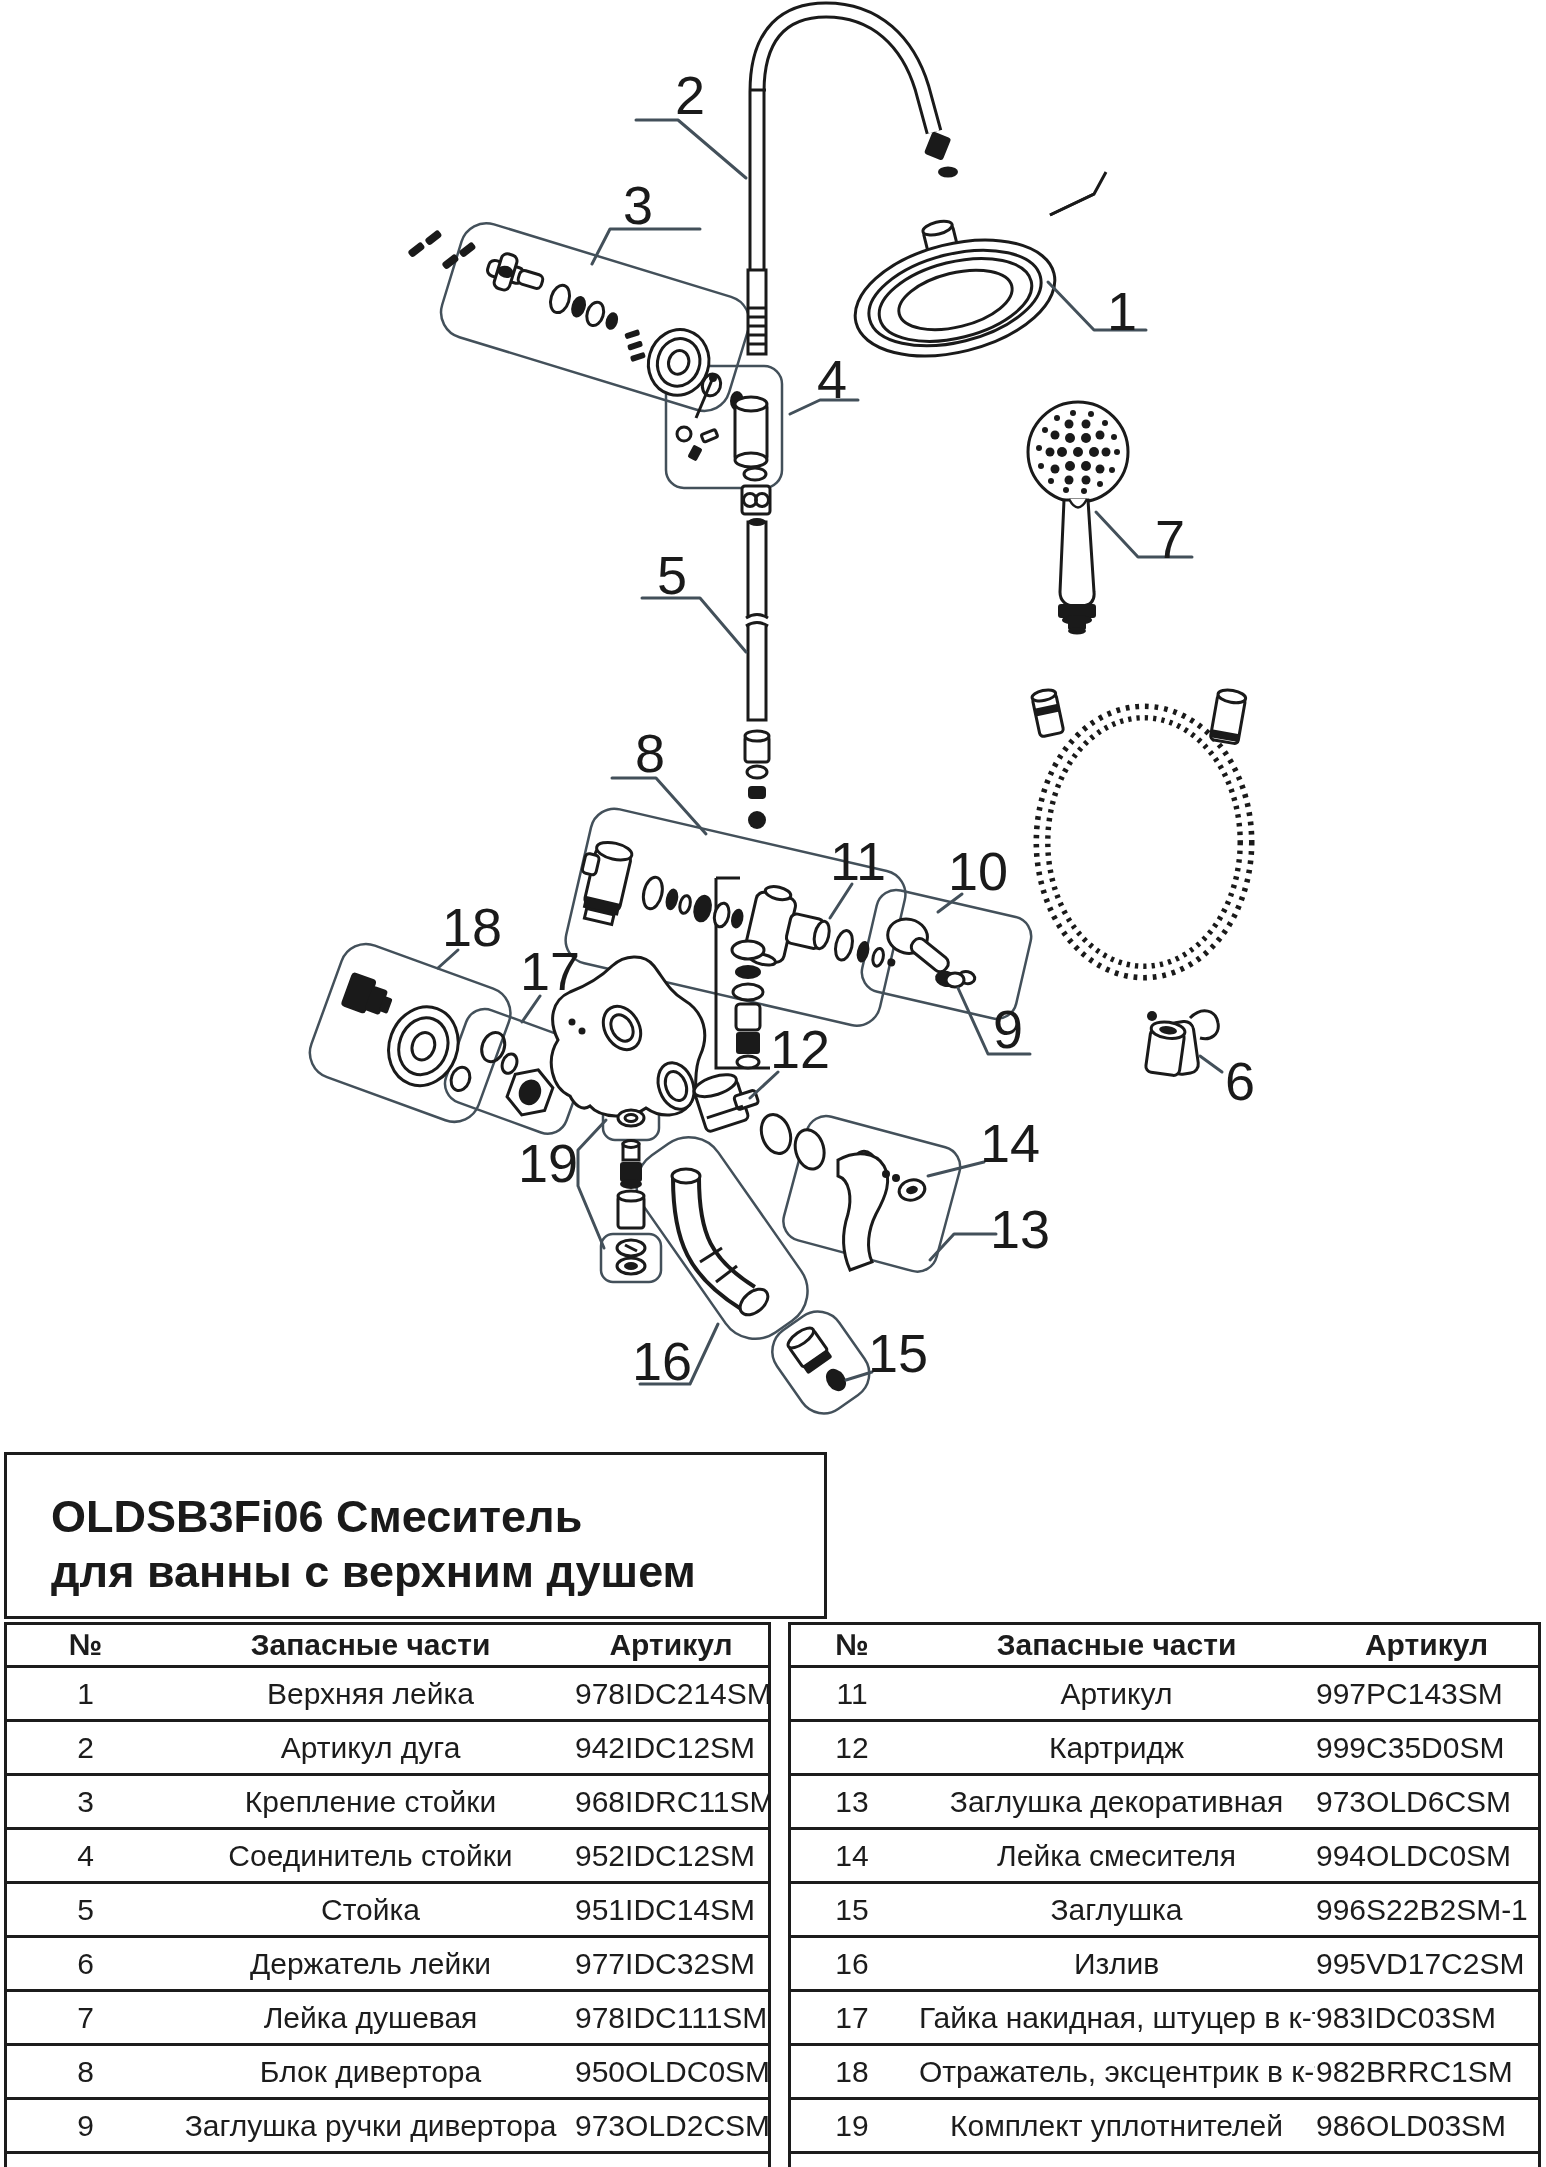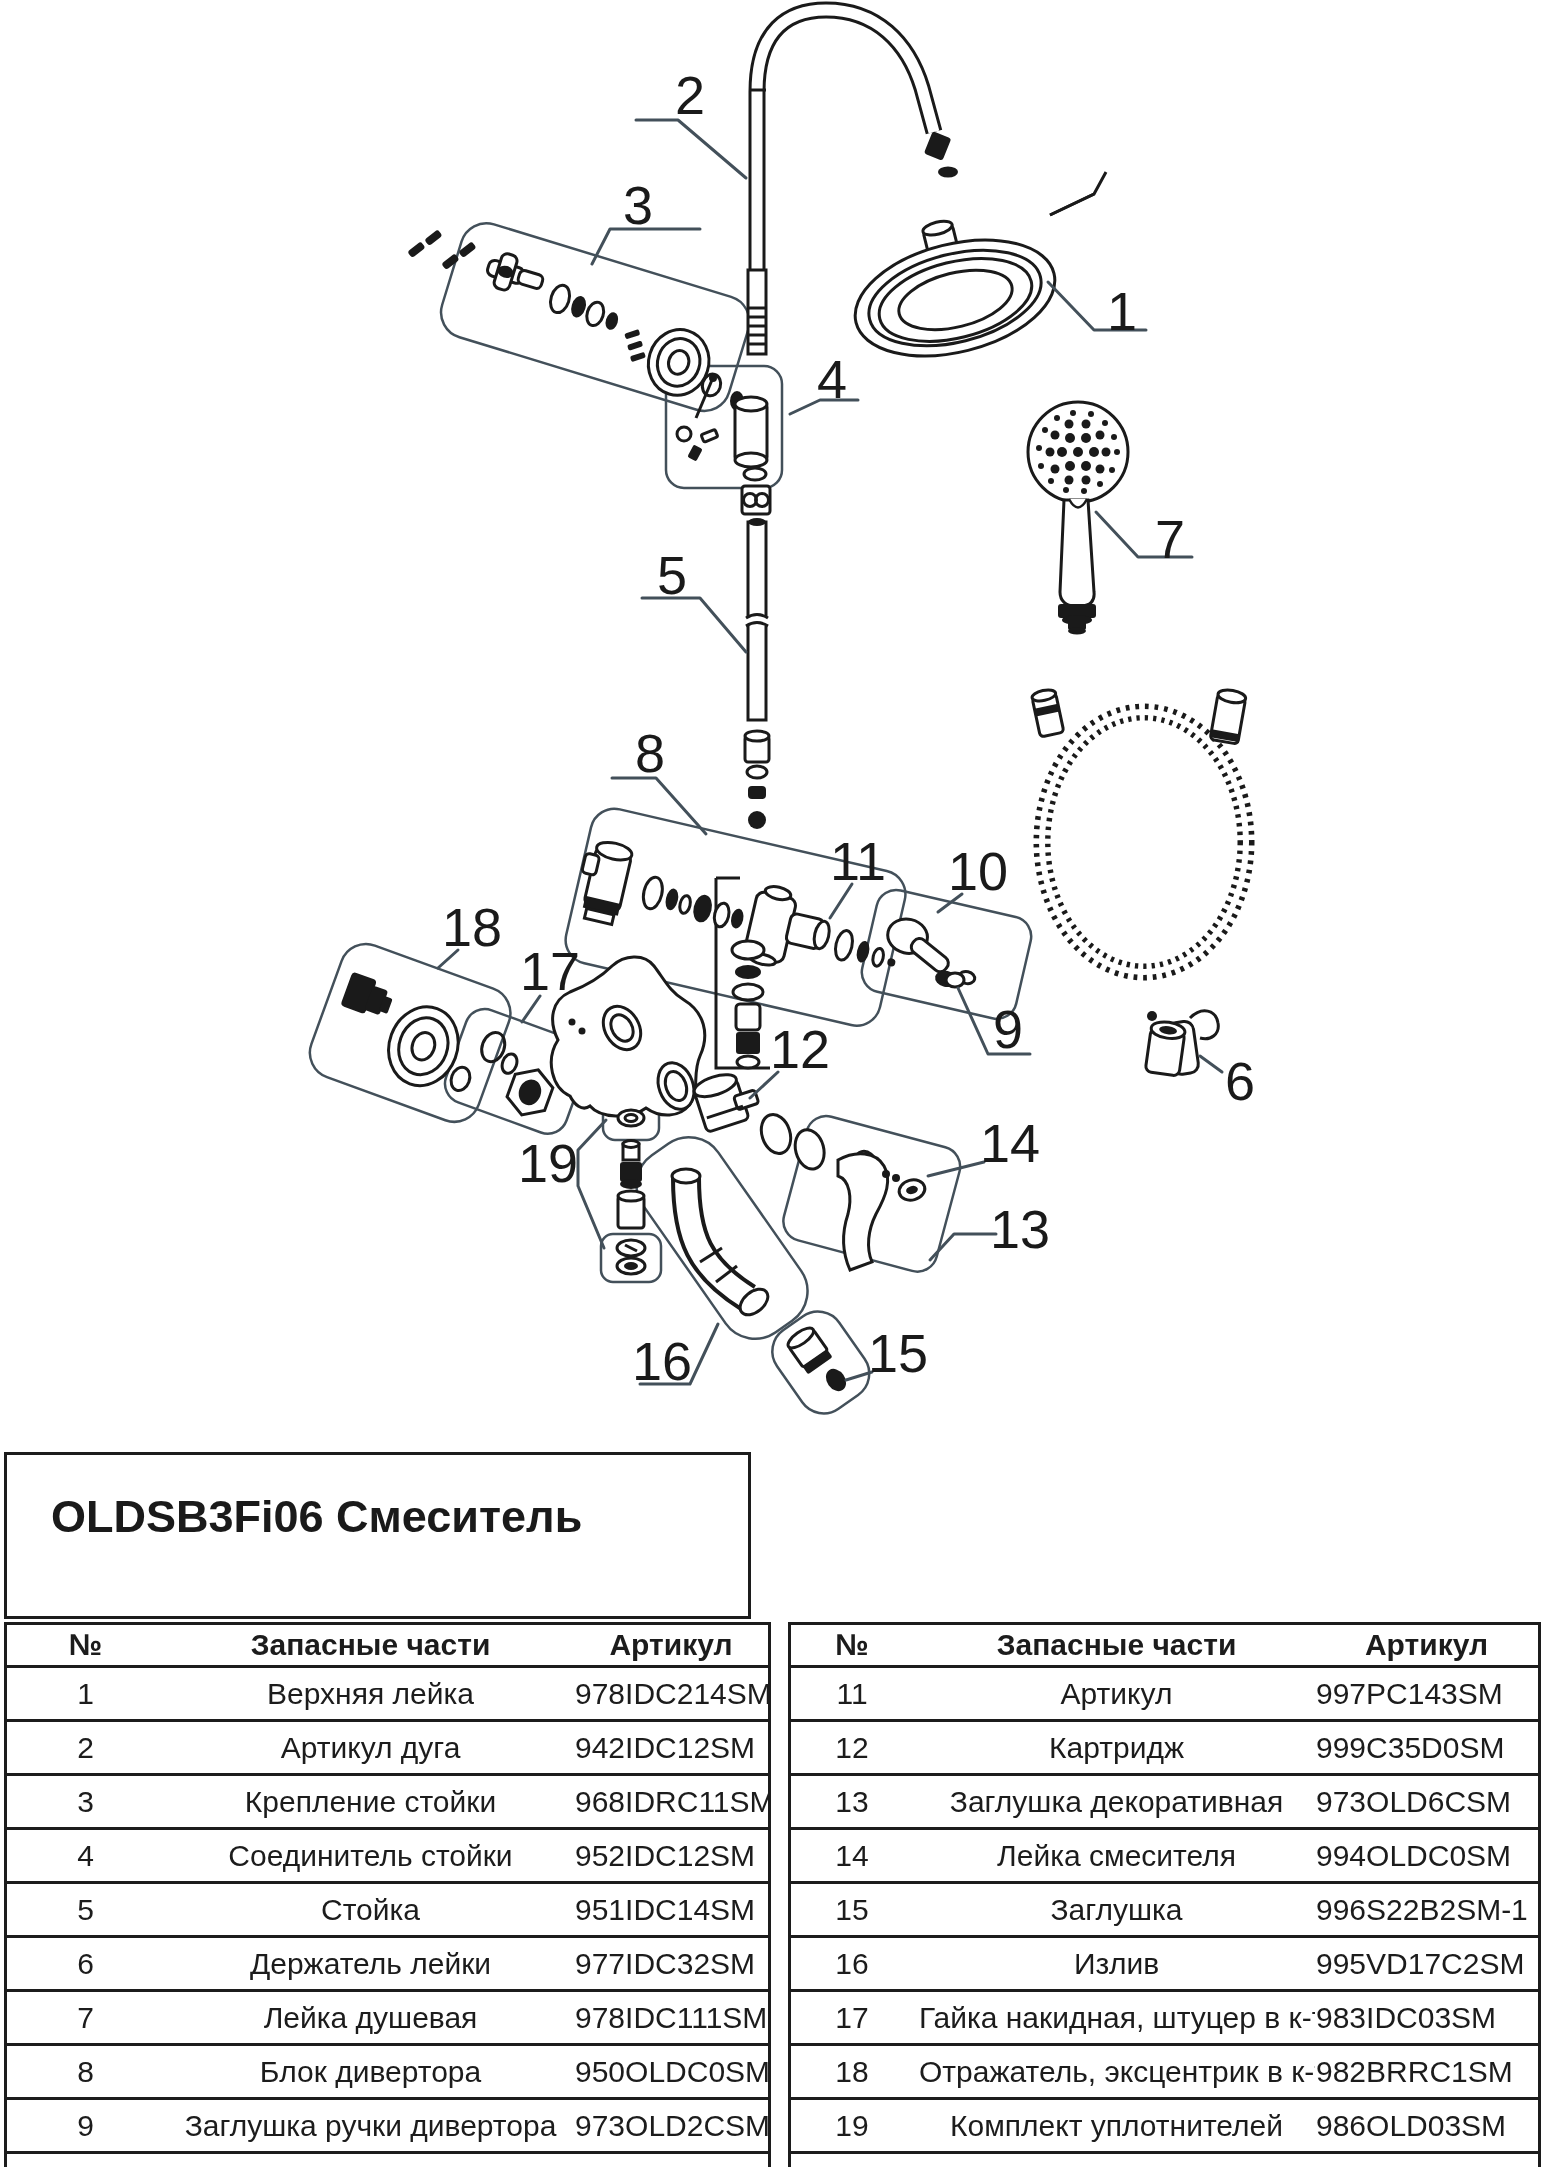--- a/index.html
+++ b/index.html
@@ -6,21 +6,21 @@
   .stage{position:relative;width:1546px;height:2167px;background:#fff;overflow:hidden;
          font-family:"Liberation Sans",sans-serif;color:#1a1a1a;}
   svg{display:block;}
   svg text.callout{font:400 54px "Liberation Sans",sans-serif;fill:#1a1a1a;}
   .ln{stroke:#1a1a1a;fill:none;stroke-width:3;}
   .lnf{stroke:#1a1a1a;fill:#ffffff;stroke-width:3;}
   .dk{fill:#1a1a1a;stroke:none;}
   .grp{stroke:#43505a;fill:none;stroke-width:2.5;}
   .leader{stroke:#43505a;fill:none;stroke-width:3;stroke-linecap:round;stroke-linejoin:round;}
 
-  .title-box{position:absolute;left:4px;top:1452px;width:747px;height:167px;
+  .title-box{position:absolute;left:4px;top:1452px;width:823px;height:167px;
              border:3px solid #1c1c1c;box-sizing:border-box;padding:34px 0 0 44px;}
   .title-box .t{font-size:45px;font-weight:bold;line-height:55px;letter-spacing:0px;}
 
   .tables{position:absolute;left:4px;top:1622px;width:1538px;display:flex;gap:17px;}
   table{border-collapse:collapse;table-layout:fixed;font-size:30px;color:#1c1c1c;}
   table.left-tb{width:767px;border-left:3px solid #1c1c1c;border-right:3px solid #1c1c1c;}
   table.right-tb{width:753px;border-left:3px solid #1c1c1c;border-right:3px solid #1c1c1c;}
   th,td{border-top:3px solid #1c1c1c;font-weight:normal;overflow:hidden;white-space:nowrap;}
   tr.hdr th{height:38px;font-weight:bold;}
   tbody td{height:49px;}
@@ -420,20 +420,21 @@
       <text class="callout" x="898" y="1372">15</text>
       <text class="callout" x="662" y="1380">16</text>
       <text class="callout" x="550" y="990">17</text>
       <text class="callout" x="472" y="946">18</text>
       <text class="callout" x="548" y="1182">19</text>
     </g>
   </svg>
 
   <div class="title-box">
     <div class="t">OLDSB3Fi06 Смеситель</div>
+    <div class="t">для ванны с верхним душем</div>
   </div>
 
   <div class="tables">
     <table class="left-tb">
       <thead>
         <tr class="hdr">
           <th class="col-num">№</th>
           <th class="col-name">Запасные части</th>
           <th class="col-article">Артикул</th>
         </tr>

